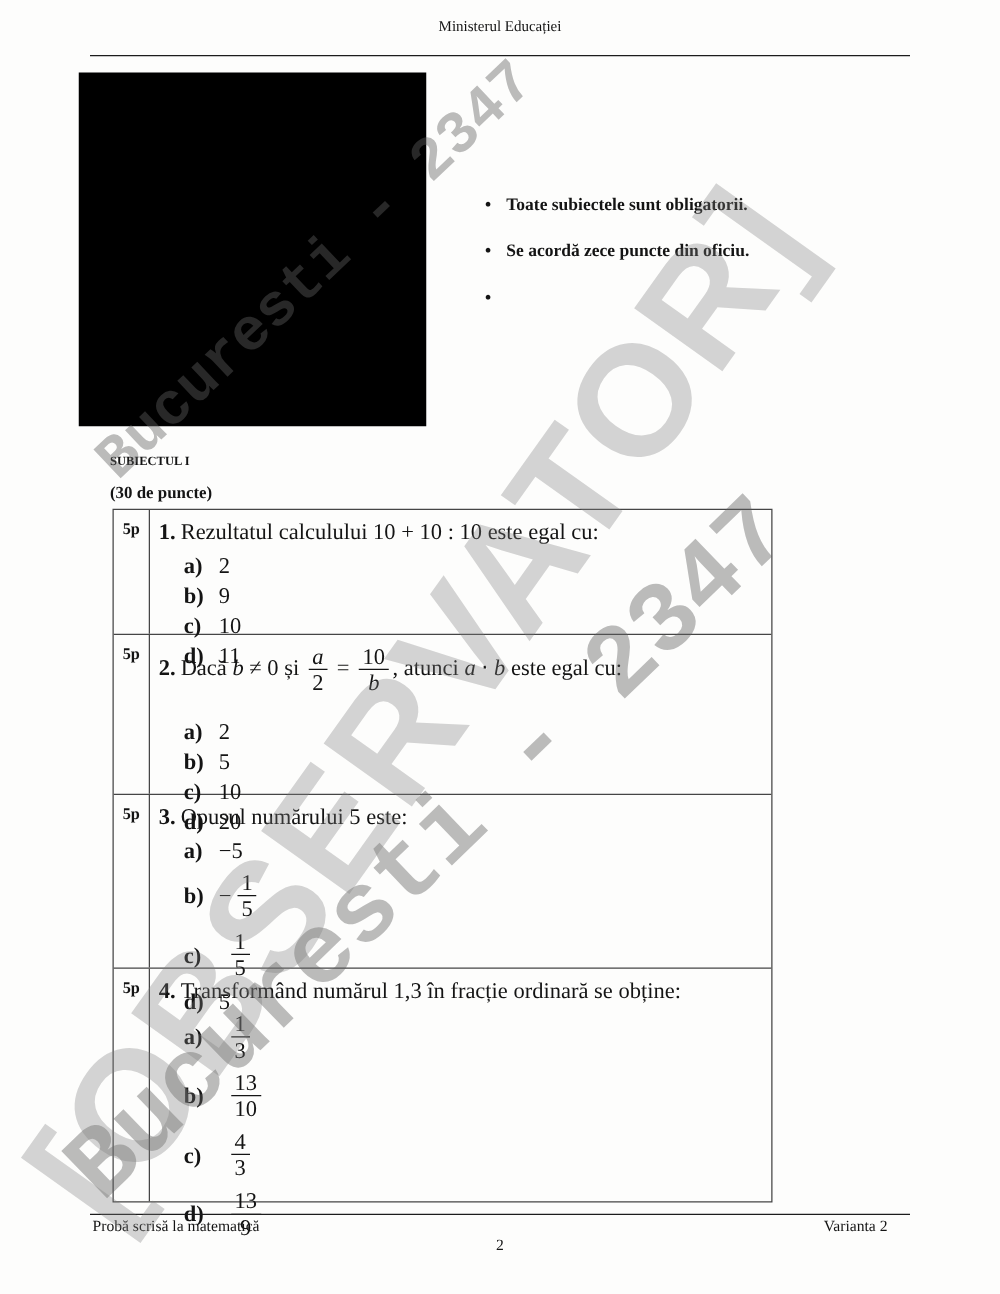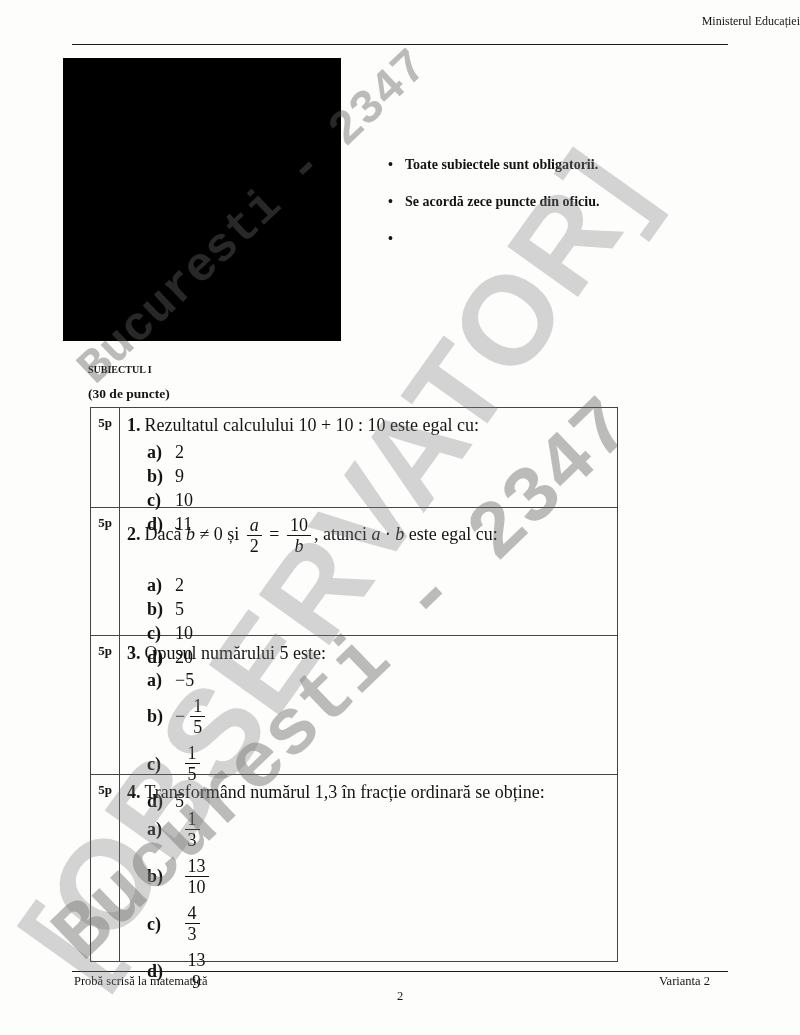--- a/index.html
+++ b/index.html
@@ -2,21 +2,21 @@
 <html><head>
 <meta charset="utf-8">
 <style>
   html,body{margin:0;padding:0;background:#888;}
   .page{
     position:relative;width:800px;height:1035px;margin:0 auto;
     background:#fdfdfc;overflow:hidden;
     font-family:"Liberation Serif",serif;color:#141414;
   }
   
-  .hdr-line{position:absolute;left:0;width:100%;text-align:right;font-size:12px;}
+  .hdr-line{position:absolute;left:0;width:100%;text-align:center;font-size:12px;}
   .hdr-rule{position:absolute;left:72px;width:656px;height:1px;background:#1c1c1c;top:44px;}
   
   .black-box{position:absolute;left:63px;top:58px;width:278px;height:283px;background:#000;}
   
   .notices{position:absolute;left:388px;top:157px;width:345px;font-size:14px;font-weight:bold;}
   .notice{display:flex;margin-bottom:21px;}
   .notice .bullet{width:17px;flex:none;}
   
   .subj-title{position:absolute;left:88px;top:364px;font-size:10px;font-weight:bold;}
   .instr-row{position:absolute;left:88px;top:386px;width:622px;display:flex;justify-content:space-between;font-size:13.5px;font-weight:bold;}

